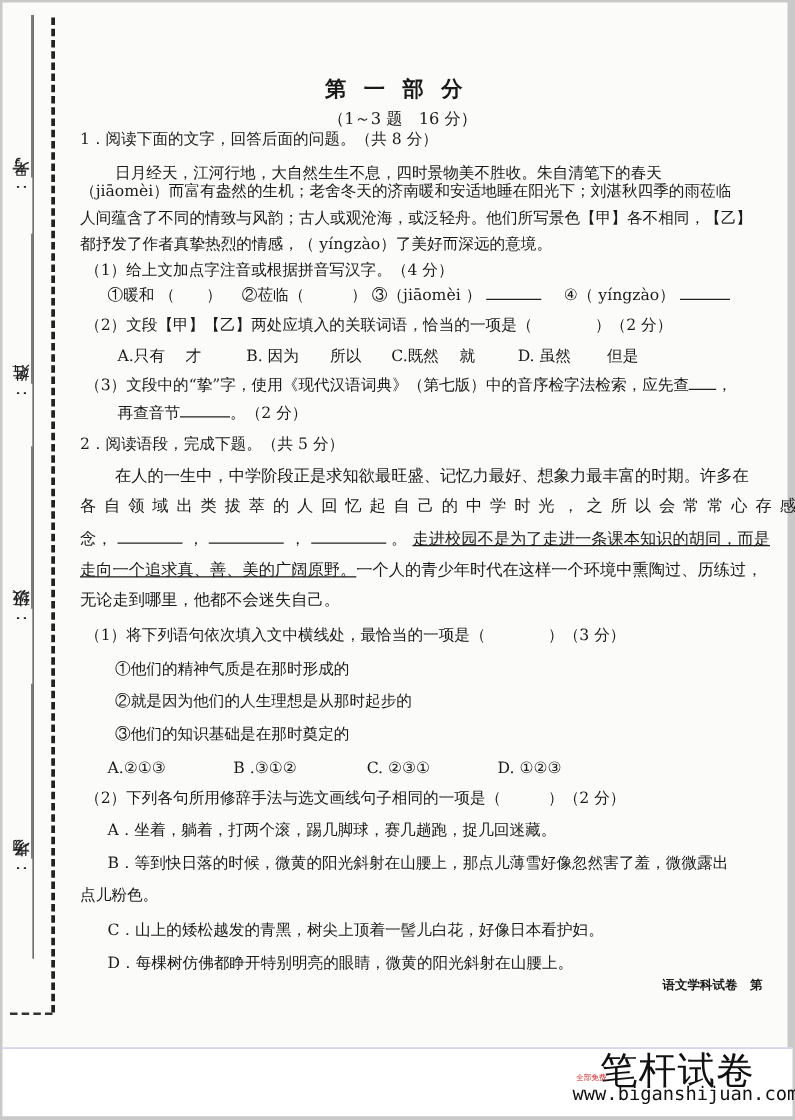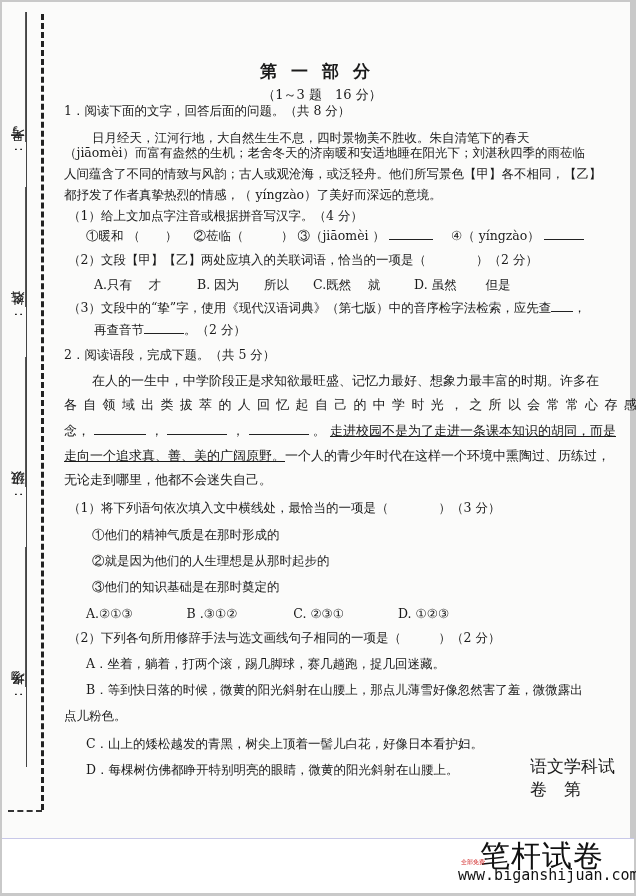--- a/index.html
+++ b/index.html
@@ -42,21 +42,21 @@
     font-family:"DejaVu Sans", sans-serif; font-weight:bold; font-size:17px; letter-spacing:14px;
   }
   .range {
     position:absolute; left:60px; width:520px; top:84px; text-align:center; font-size:13px;
   }
   .line { position:absolute; left:62px; font-size:12.5px; white-space:nowrap; }
   .ind1 { left:90px; }
   .ind2 { left:84px; }
   .ul { text-decoration: underline; text-decoration-style: solid; }
   .blank { display:inline-block; border-bottom:1px solid #222; height:11px; vertical-align:baseline; }
-  .footer-label { position:absolute; left:528px; top:753px; font-size:17px; font-family:"DejaVu Sans", sans-serif; font-weight:normal; }
+  .footer-label { position:absolute; left:528px; top:779px; font-size:10px; font-family:"DejaVu Sans", sans-serif; font-weight:bold; }
   .wm-title { position:absolute; left:480px; top:836px; font-size:30px; font-family:"DejaVu Sans", sans-serif; color:#111; letter-spacing:1px; }
   .wm-free { position:absolute; left:461px; top:858px; font-size:6px; color:#d02020; font-family:"DejaVu Sans", sans-serif; }
   .wm-url { position:absolute; left:458px; top:866px; font-size:15px; font-family:"DejaVu Sans Mono", monospace; color:#111; }
 </style>
 </head>
 <body>
 
 <div class="page">
 
   <div class="margin-solid"></div>

